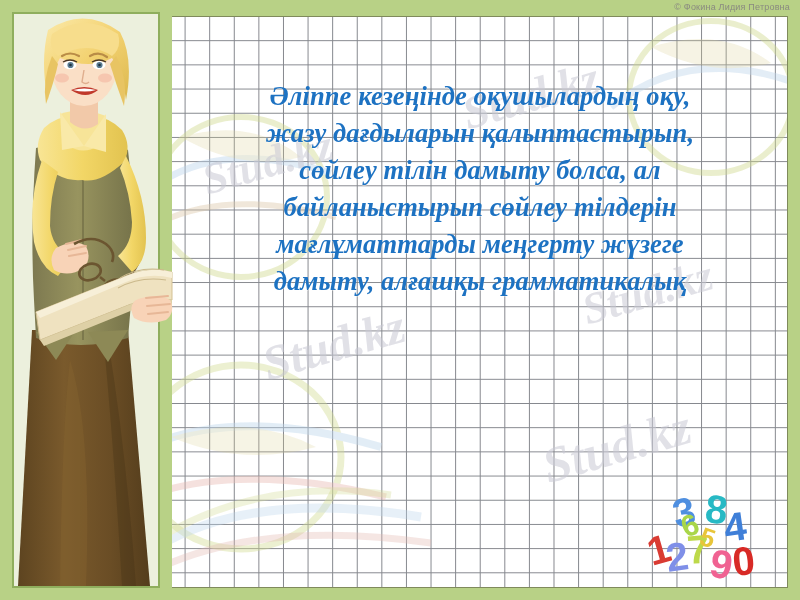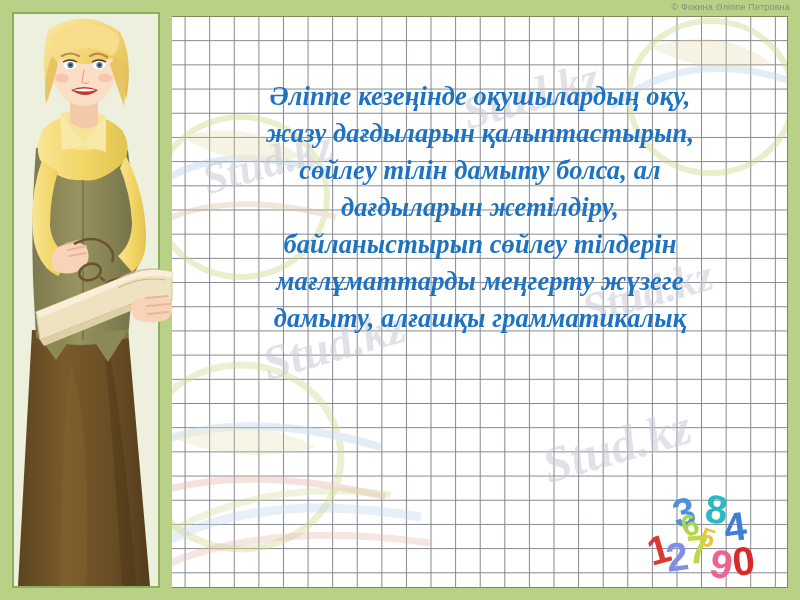--- a/index.html
+++ b/index.html
@@ -158,21 +158,20 @@
     <div class="wm b">Stud.kz</div>
     <div class="wm c">Stud.kz</div>
     <div class="wm d">Stud.kz</div>
     <div class="wm e">Stud.kz</div>
   </div>
 
   <div id="maintext">
     <div>Әліппе кезеңінде оқушылардың оқу,</div>
     <div>жазу дағдыларын қалыптастырып,</div>
     <div>сөйлеу тілін дамыту болса, ал</div>
-    <div>дағдыларын жетілдіру,</div>
     <div>байланыстырып сөйлеу тілдерін</div>
     <div>мағлұматтарды меңгерту жүзеге</div>
     <div>дамыту, алғашқы грамматикалық</div>
   </div>
 
   <div id="leftpanel">
     <div id="leftframe"></div>
 
     <svg id="portrait" viewBox="0 0 172 600" preserveAspectRatio="none">
       <defs>
@@ -287,15 +286,15 @@
       <text x="10" y="74" fill="#d93b33" transform="rotate(-16 10 74)">1</text>
       <text x="26" y="80" fill="#7f8fe8" transform="rotate(-8 26 80)">2</text>
       <text x="46" y="72" fill="#bdd94a" transform="rotate(-4 46 72)">7</text>
       <text x="66" y="84" fill="#f06292" transform="rotate(10 66 84)">9</text>
       <text x="92" y="84" fill="#d82a26" transform="rotate(-6 92 84)">0</text>
       <text x="56" y="52" fill="#e8c53a" transform="rotate(18 56 52)" font-size="26">5</text>
       <text x="44" y="46" fill="#a9d64a" transform="rotate(-22 44 46)" font-size="30">6</text>
     </g>
   </svg>
 
-  <div id="copyright">© Фокина Әліппе Петровна</div>
+  <div id="copyright">© Фокина Лидия Петровна</div>
 
 </div>
 
 </body></html>

